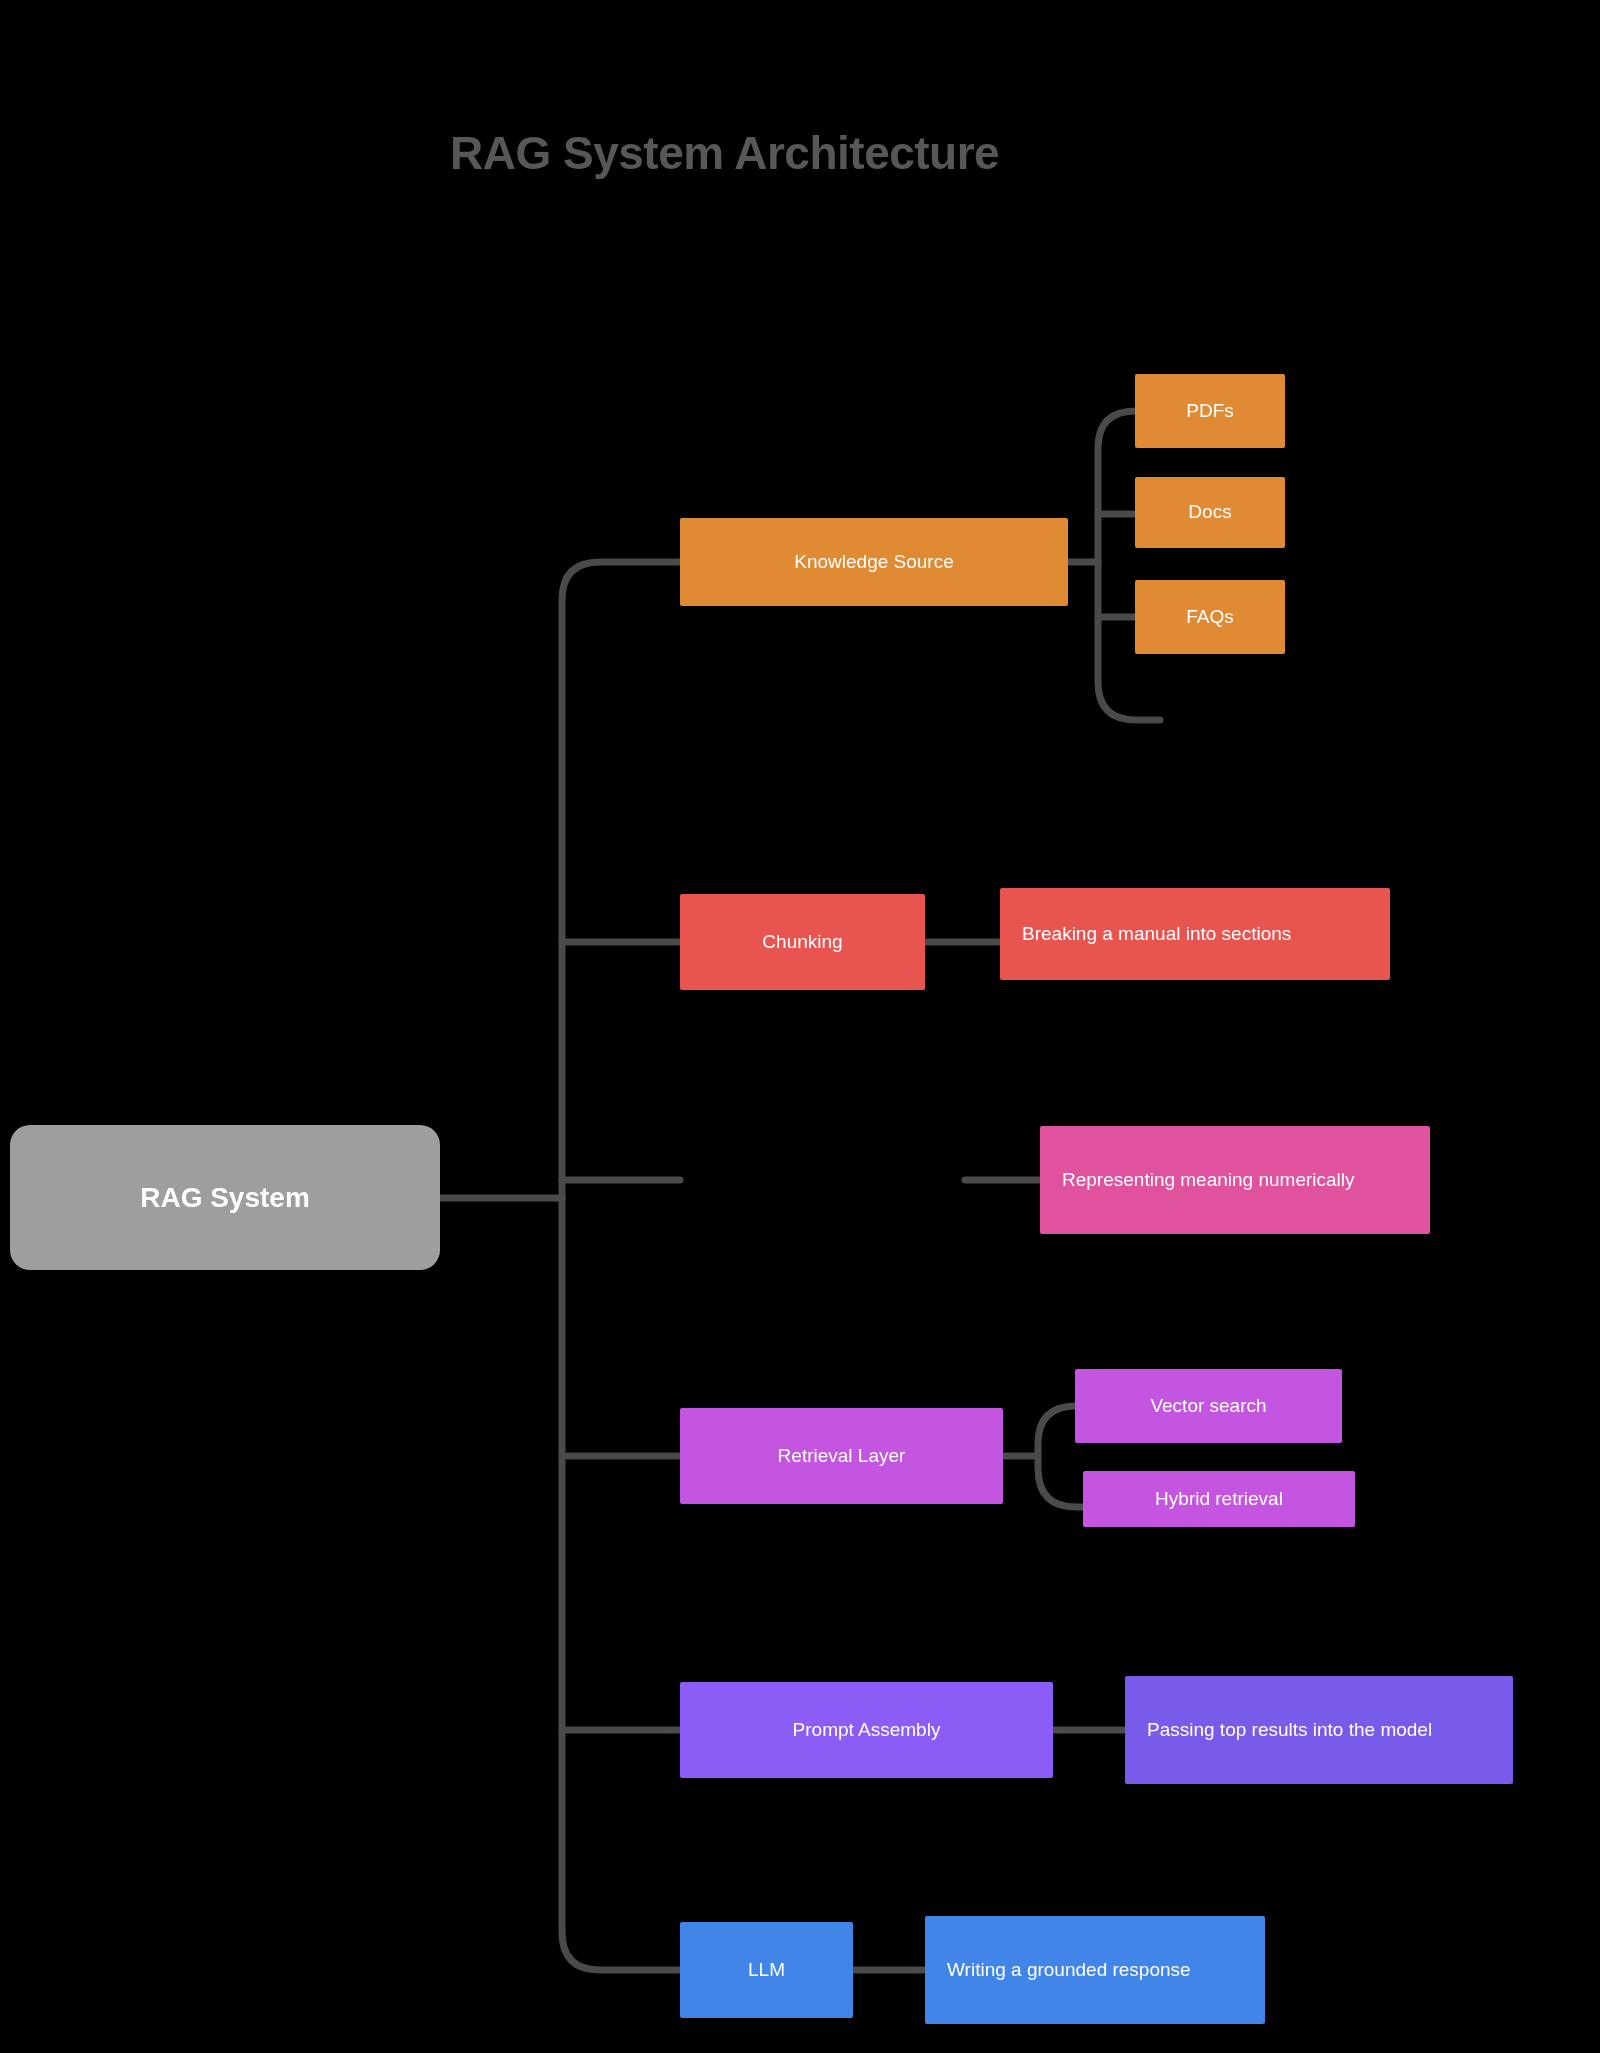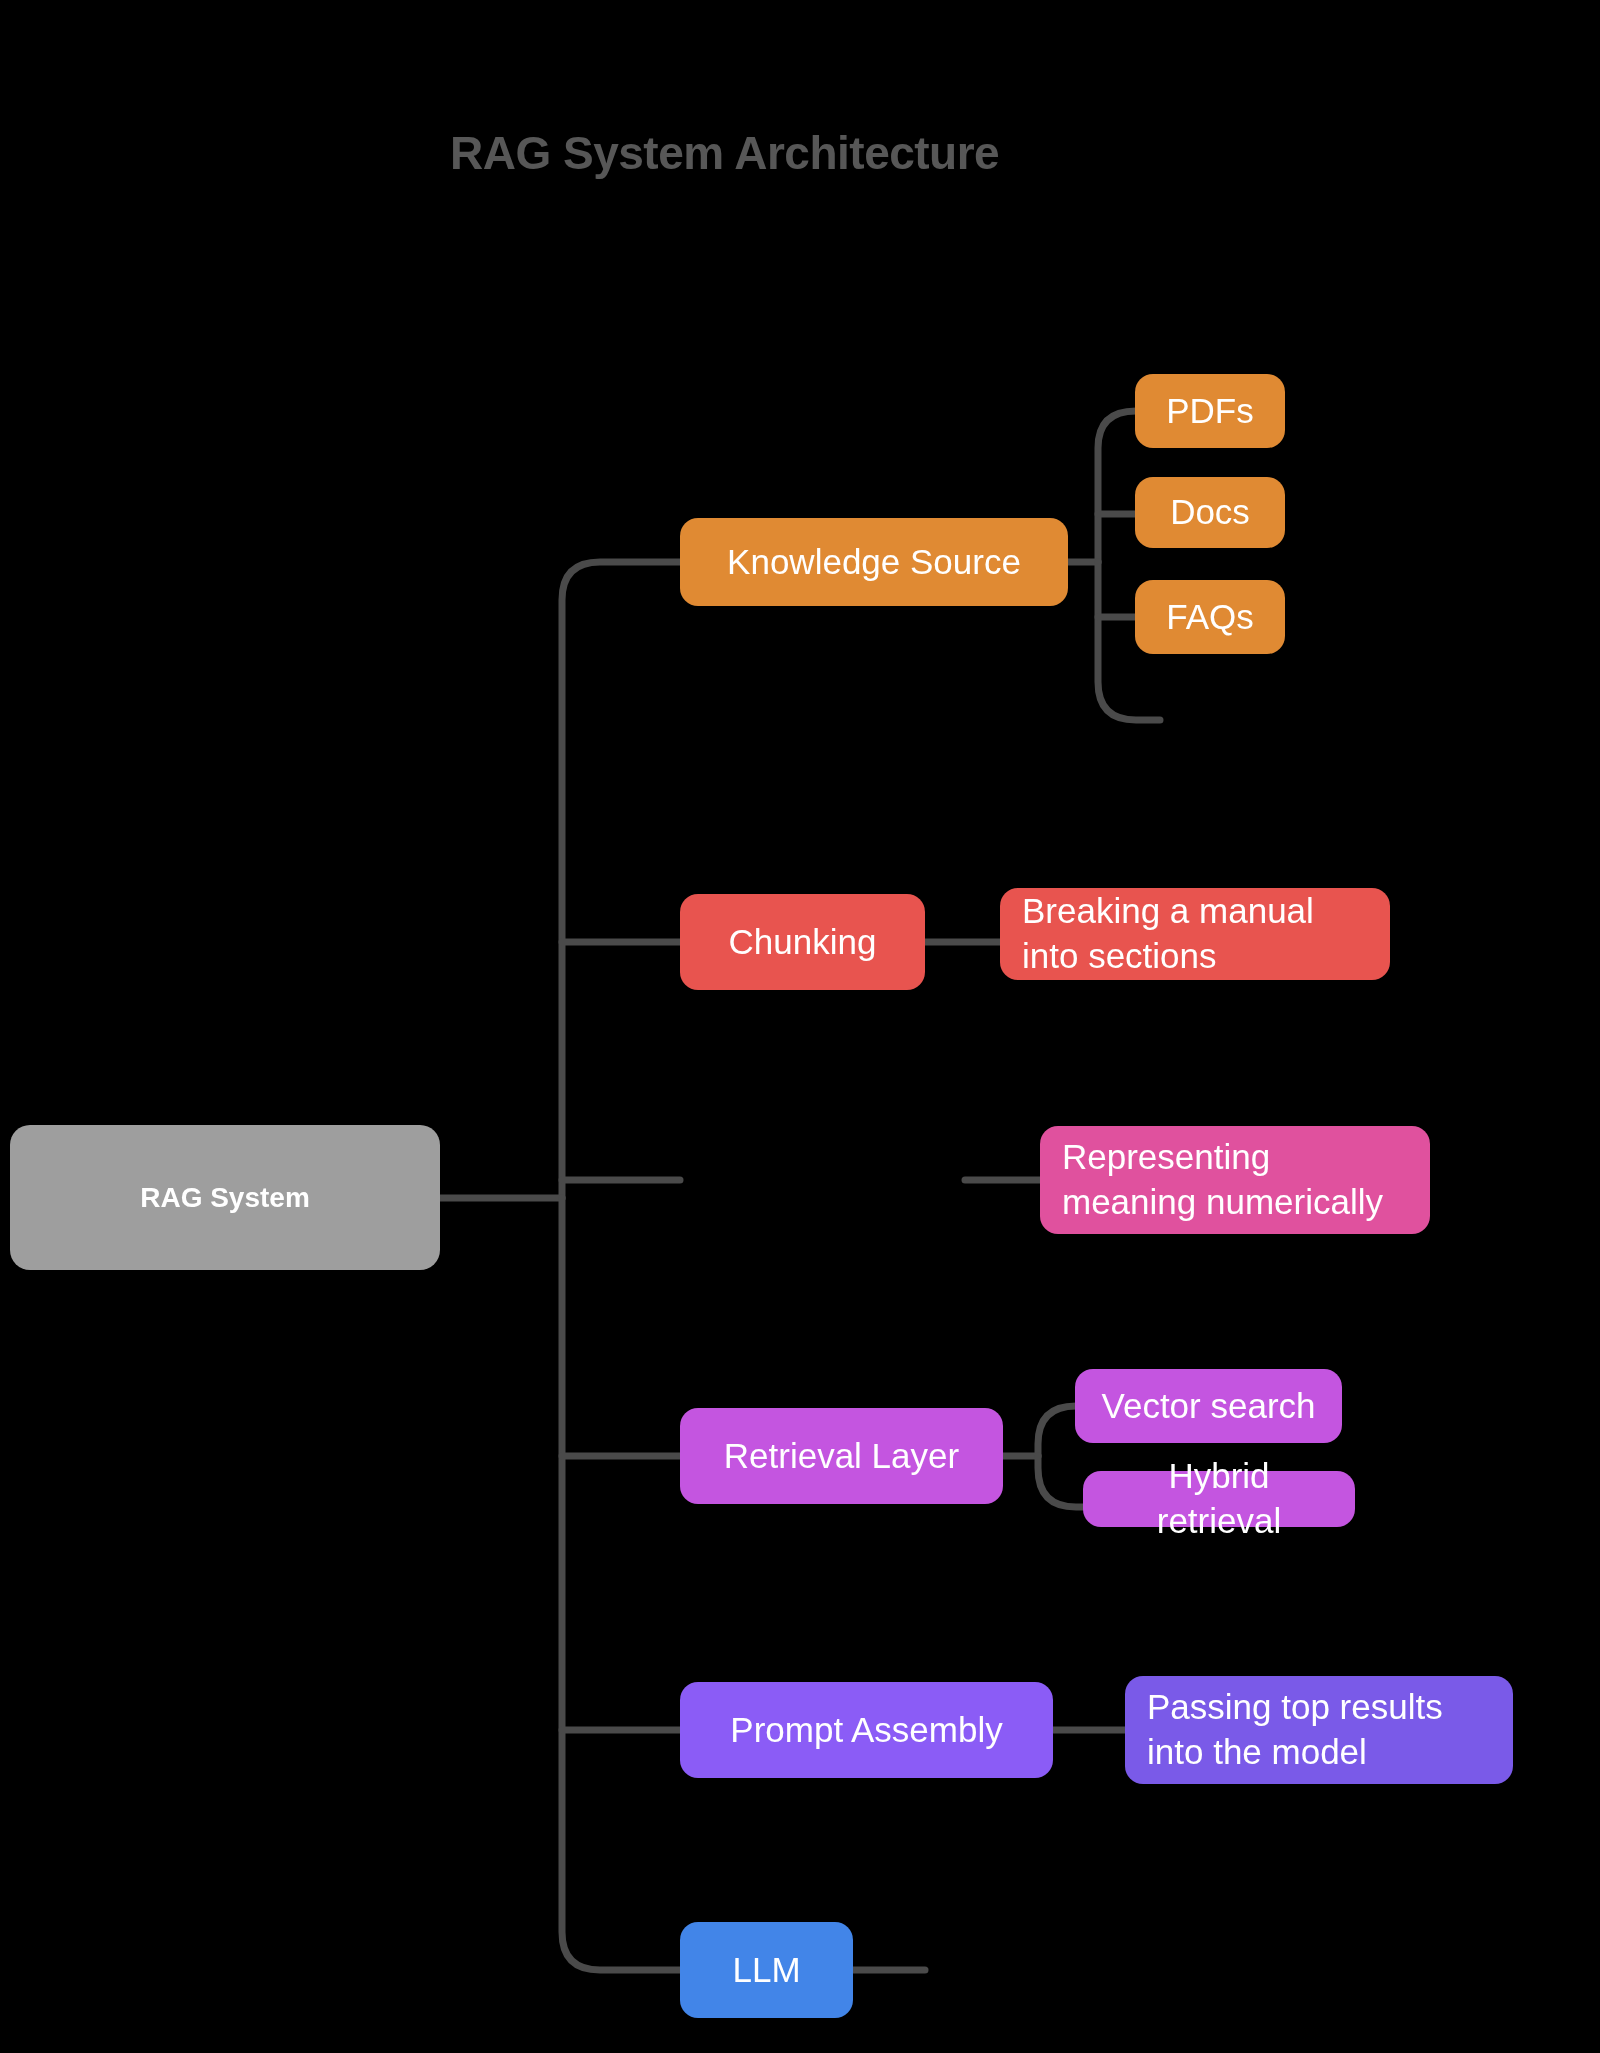--- a/index.html
+++ b/index.html
@@ -38,25 +38,25 @@
   svg.edges path, svg.edges line {
     fill: none;
     stroke: #4a4a4a;
     stroke-width: 7;
     stroke-linecap: round;
     stroke-linejoin: round;
   }
   .node {
     position: absolute;
     box-sizing: border-box;
-    border-radius: 18px;
+    border-radius: 2px;
     display: flex;
     align-items: center;
     color: #ffffff;
-    font-size: 35px;
+    font-size: 19px;
     line-height: 1.28;
     padding: 0 22px;
   }
   .node.center-text {
     justify-content: center;
     text-align: center;
   }
   .node.left-text {
     justify-content: flex-start;
     text-align: left;
@@ -150,14 +150,17 @@
   <div class="node center-text" style="left:680px; top:1682px; width:373px; height:96px; background:#8b5cf6;">
     <span class="node-label">Prompt Assembly</span>
   </div>
   <div class="node left-text" style="left:1125px; top:1676px; width:388px; height:108px; background:#7a5ae8;">
     <span class="node-label">Passing top results into the model</span>
   </div>
 
   <div class="node center-text" style="left:680px; top:1922px; width:173px; height:96px; background:#4285e8;">
     <span class="node-label">LLM</span>
   </div>
+  <div class="node left-text" style="left:925px; top:1916px; width:340px; height:108px; background:#4285e8;">
+    <span class="node-label">Writing a grounded response</span>
+  </div>
 
 </div>
 
 </body></html>

